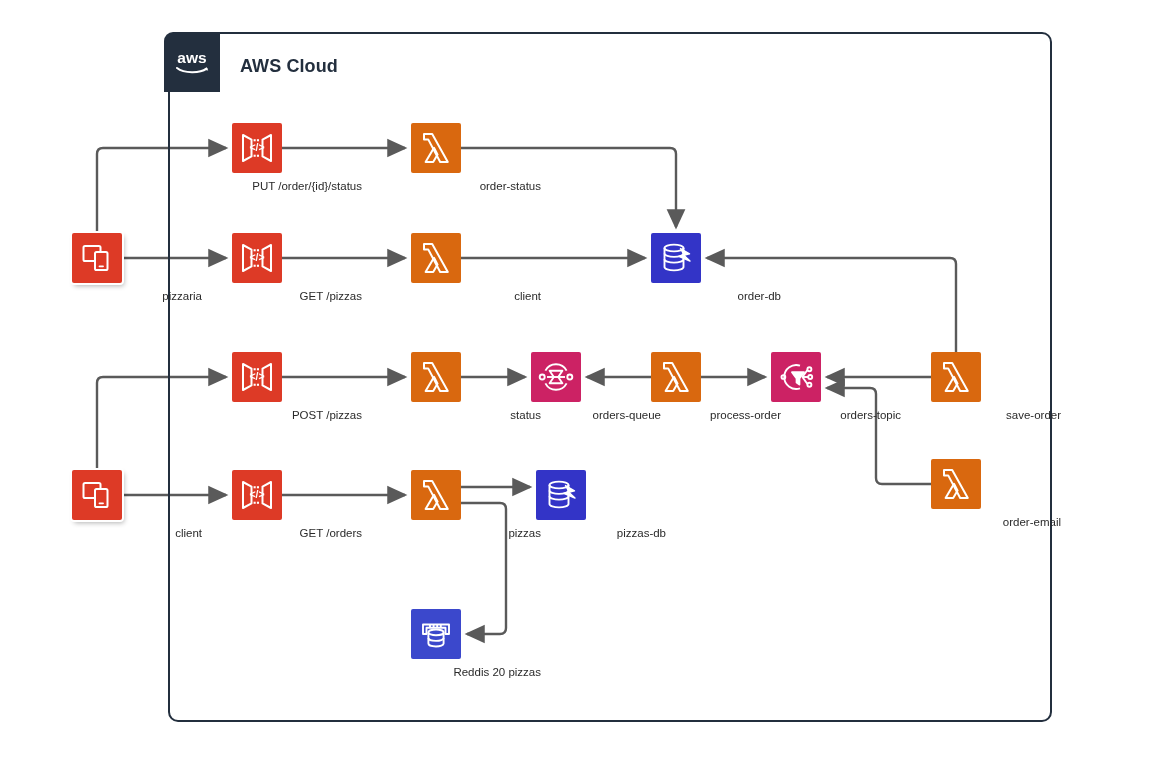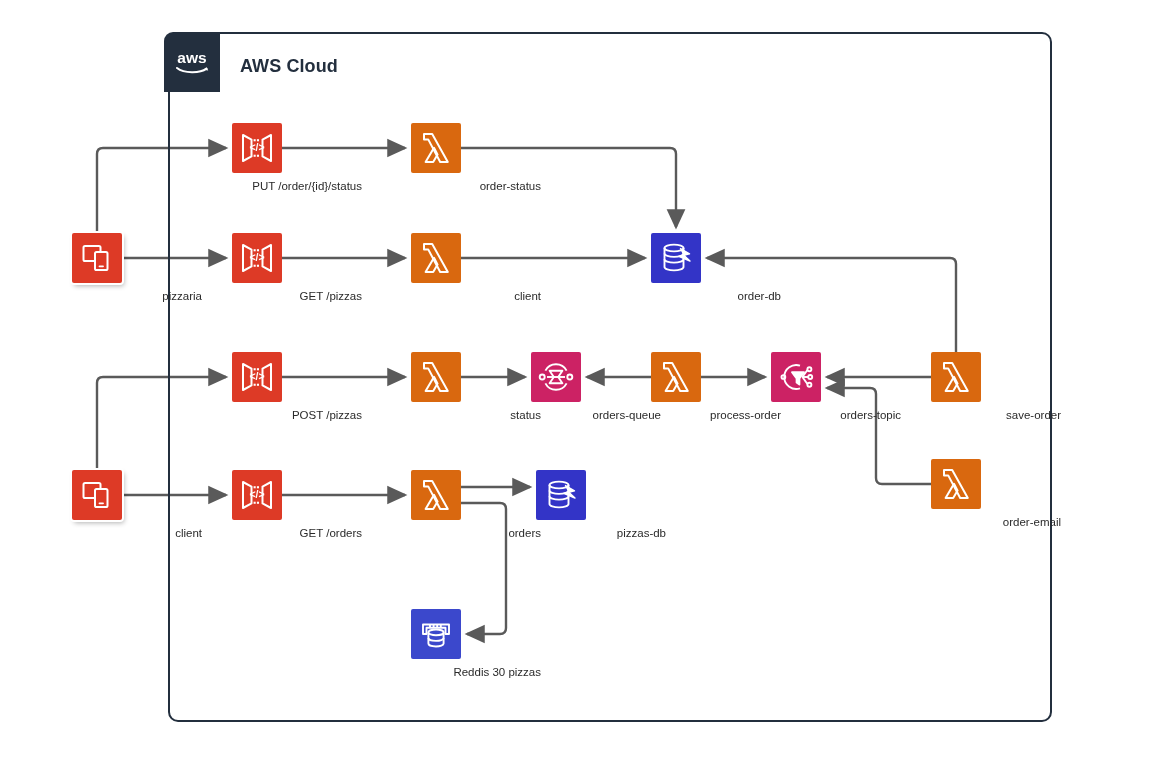--- a/index.html
+++ b/index.html
@@ -235,21 +235,21 @@
         </div>
         <div class="lbl">status</div>
       </div>
       <div class="node" style="left: 436px; top: 495px;">
         <div class="tile" style="background: rgb(217, 104, 15);">
           <svg width="34" height="34" viewBox="0 0 34 34">
         <path d="M5,3 L13.2,3 L28.8,31 L21.2,31 L9.2,8.4 L5,8.4 z" fill="none" stroke="#fff" stroke-width="2" stroke-linejoin="round"></path>
         <path d="M15,16.8 L18.6,23.6 L14.2,31 L6.6,31 z" fill="none" stroke="#fff" stroke-width="2" stroke-linejoin="round"></path>
       </svg>
         </div>
-        <div class="lbl">orders</div>
+        <div class="lbl">pizzas</div>
       </div>
       <div class="node" style="left: 676px; top: 258px;">
         <div class="tile" style="background: rgb(51, 52, 199);">
           <svg width="34" height="34" viewBox="0 0 34 34">
         <g fill="none" stroke="#fff" stroke-width="1.9" stroke-linejoin="round">
           <ellipse cx="15" cy="7" rx="9.5" ry="3.4"></ellipse>
           <path d="M5.5,7 L5.5,26 C5.5,27.9 9.8,29.4 15,29.4 C20.2,29.4 24.5,27.9 24.5,26 L24.5,7"></path>
           <path d="M5.5,12.5 C5.5,14.4 9.8,15.9 15,15.9 C20.2,15.9 24.5,14.4 24.5,12.5"></path>
           <path d="M5.5,18.2 C5.5,20.1 9.8,21.6 15,21.6 C20.2,21.6 24.5,20.1 24.5,18.2"></path>
         </g>
@@ -340,17 +340,17 @@
           <line x1="11" y1="7.8" x2="11" y2="11"></line>
           <line x1="14.6" y1="7.8" x2="14.6" y2="11"></line>
           <line x1="18.2" y1="7.8" x2="18.2" y2="11"></line>
           <line x1="21.8" y1="7.8" x2="21.8" y2="11"></line>
           <ellipse cx="17" cy="15.4" rx="7.6" ry="2.9"></ellipse>
           <path d="M9.4,15.4 L9.4,26.6 C9.4,28.2 12.8,29.5 17,29.5 C21.2,29.5 24.6,28.2 24.6,26.6 L24.6,15.4"></path>
           <path d="M9.4,21 C9.4,22.6 12.8,23.9 17,23.9 C21.2,23.9 24.6,22.6 24.6,21"></path>
         </g>
       </svg>
         </div>
-        <div class="lbl">Reddis 30 pizzas</div>
+        <div class="lbl">Reddis 20 pizzas</div>
       </div>
     </div>
 
 </div>
 
 </body></html>

